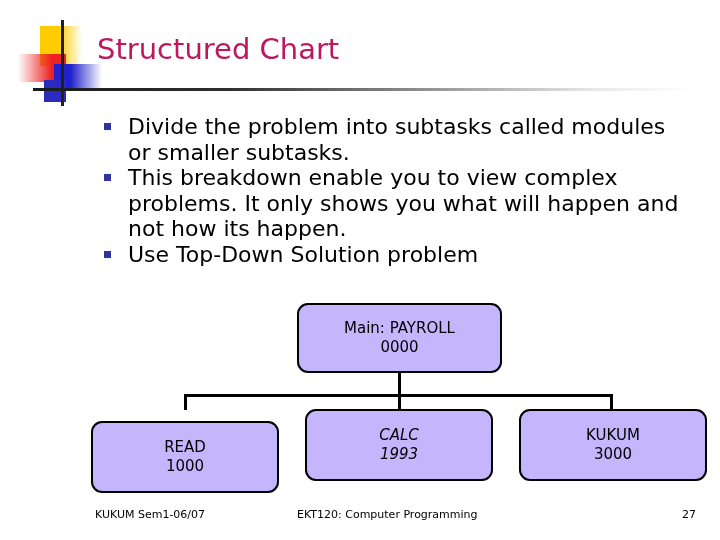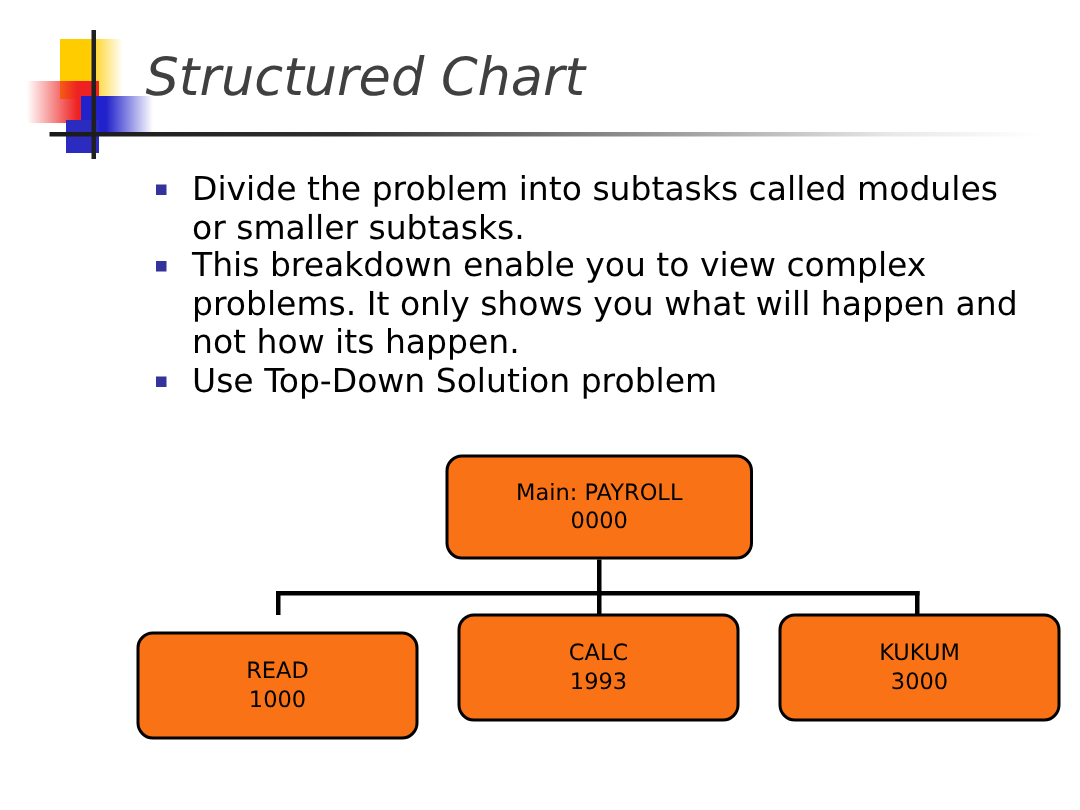--- a/index.html
+++ b/index.html
@@ -74,26 +74,25 @@
     top: 88px;
     width: 660px;
     height: 3px;
     background: linear-gradient(to right, #1a1a1a 0%, #303030 30%, #9a9a9a 62%, #e8e8e8 85%, #ffffff 100%);
   }
 
   .slide-title {
     position: absolute;
     left: 97px;
     top: 32px;
-    font-size: 35px;
-    color: #404040;
+    font-size: 29px;
+    color: #be185d;
     font-family: "DejaVu Sans", sans-serif;
     letter-spacing: 0px;
     white-space: nowrap;
-    font-style: italic;
   }
 
   
   .body-list {
     position: absolute;
     left: 100px;
     top: 114px;
     width: 580px;
     margin: 0;
     padding: 0;
@@ -123,34 +122,34 @@
     top: 0;
     width: 720px;
     height: 540px;
     pointer-events: none;
   }
   .node {
     position: absolute;
     box-sizing: border-box;
     border: 2px solid #000000;
     border-radius: 11px;
-    background: #f97316;
+    background: #c4b5fd;
     color: #000000;
     font-size: 15px;
     line-height: 19px;
     text-align: center;
     display: flex;
     flex-direction: column;
     align-items: center;
     justify-content: center;
     font-family: "DejaVu Sans", sans-serif;
   }
   .node-main  { left: 297px; top: 303px; width: 205px; height: 70px; }
   .node-read  { left: 91px;  top: 409px; width: 188px; height: 72px; margin-top: 12px; }
-  .node-calc  { left: 305px; top: 409px; width: 188px; height: 72px; }
+  .node-calc  { left: 305px; top: 409px; width: 188px; height: 72px; font-style: italic; }
   .node-print { left: 519px; top: 409px; width: 188px; height: 72px; }
 
   .conn {
     position: absolute;
     background: #000000;
   }
   .conn-stem   { left: 398px; top: 373px; width: 3px; height: 24px; }
   .conn-bar    { left: 184px; top: 394px; width: 429px; height: 3px; }
   .conn-d1     { left: 184px; top: 394px; width: 3px; height: 16px; }
   .conn-d2     { left: 398px; top: 394px; width: 3px; height: 16px; }
@@ -225,14 +224,19 @@
       <div>1993</div>
     </div>
 
     <div class="node node-print">
       <div>KUKUM</div>
       <div>3000</div>
     </div>
 
   </div>
 
+  <div class="footer">
+    <span class="footer-left">KUKUM Sem1-06/07</span>
+    <span class="footer-center">EKT120: Computer Programming</span>
+    <span class="footer-right">27</span>
+  </div>
 
 </div>
 
 </body></html>

